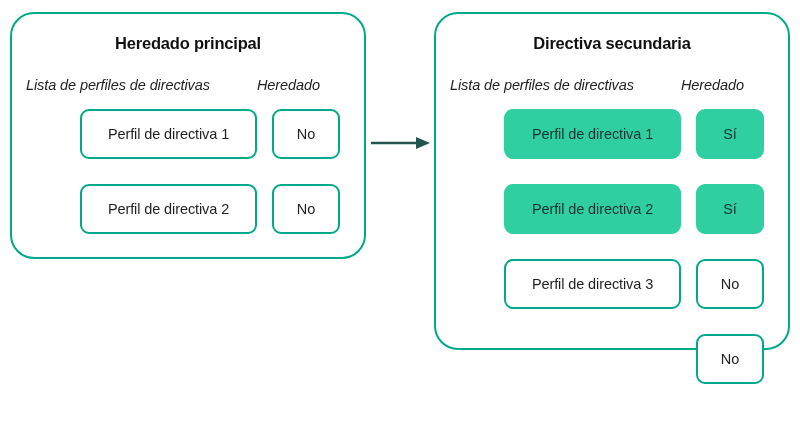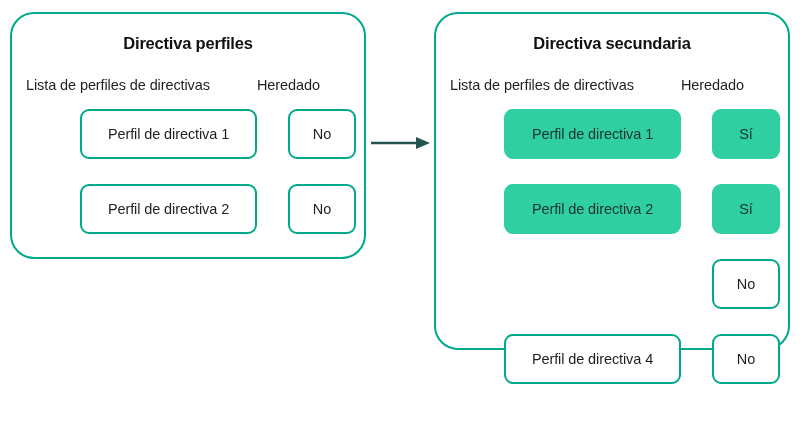--- a/index.html
+++ b/index.html
@@ -61,20 +61,21 @@
     right: 0;
     top: 63px;
     height: 22px;
   }
   .col-head {
     position: absolute;
     font-size: 14.5px;
     color: #1f1f1f;
     white-space: nowrap;
     letter-spacing: -0.1px;
+    font-style: italic;
   }
   .col-head-profiles { left: 14px; }
   .col-head-inherited { left: 245px; text-align: center; }
 
   
   .rows {
     position: absolute;
     left: 0;
     top: 95px;
     right: 0;
@@ -106,41 +107,41 @@
     border-color: #30cfa1;
     color: #17342f;
   }
 
   .chip-profile {
     left: 43px;
     width: 177px;
     margin-left: 25px;
   }
   .chip-inherited {
-    left: 276px;
+    left: 260px;
     width: 68px;
   }
 
   
   .arrow-wrap {
     position: absolute;
     left: 370px;
     top: 132px;
     width: 62px;
     height: 22px;
   }
   .arrow-wrap svg { display: block; }
 </style>
 </head>
 <body>
 
 <div class="diagram">
 
   <div class="panel panel-primary">
-    <div class="panel-title">Directiva perfiles</div>
+    <div class="panel-title">Heredado principal</div>
 
     <div class="col-headers">
       <div class="col-head col-head-profiles">Lista de perfiles de directivas</div>
       <div class="col-head col-head-inherited">Heredado</div>
     </div>
 
     <div class="rows">
       <div class="row">
         <div class="chip chip-profile">Perfil de directiva 1</div>
         <div class="chip chip-inherited">No</div>
@@ -170,22 +171,22 @@
     <div class="rows">
       <div class="row">
         <div class="chip chip-profile filled">Perfil de directiva 1</div>
         <div class="chip chip-inherited filled">Sí</div>
       </div>
       <div class="row">
         <div class="chip chip-profile filled">Perfil de directiva 2</div>
         <div class="chip chip-inherited filled">Sí</div>
       </div>
       <div class="row">
+        <div class="chip chip-profile">Perfil de directiva 3</div>
         <div class="chip chip-inherited">No</div>
       </div>
       <div class="row">
-        <div class="chip chip-profile">Perfil de directiva 4</div>
         <div class="chip chip-inherited">No</div>
       </div>
     </div>
   </div>
 
 </div>
 
 </body></html>

